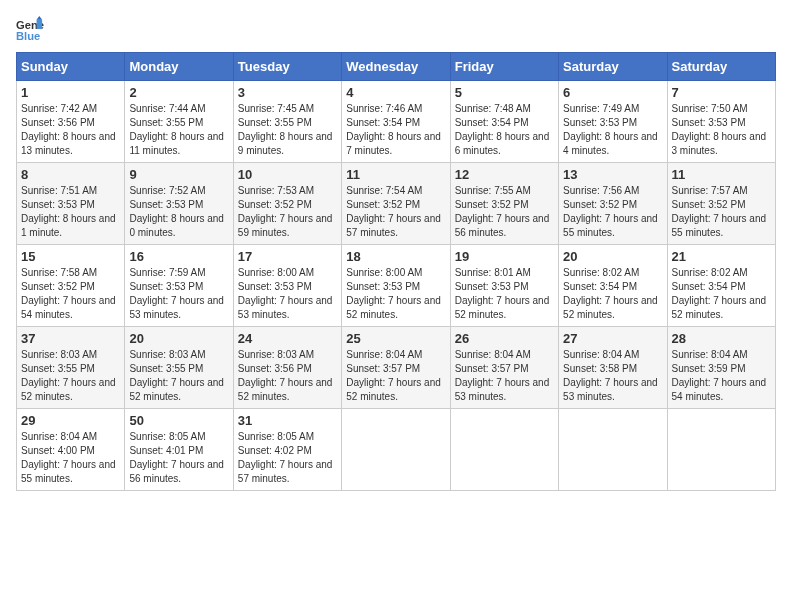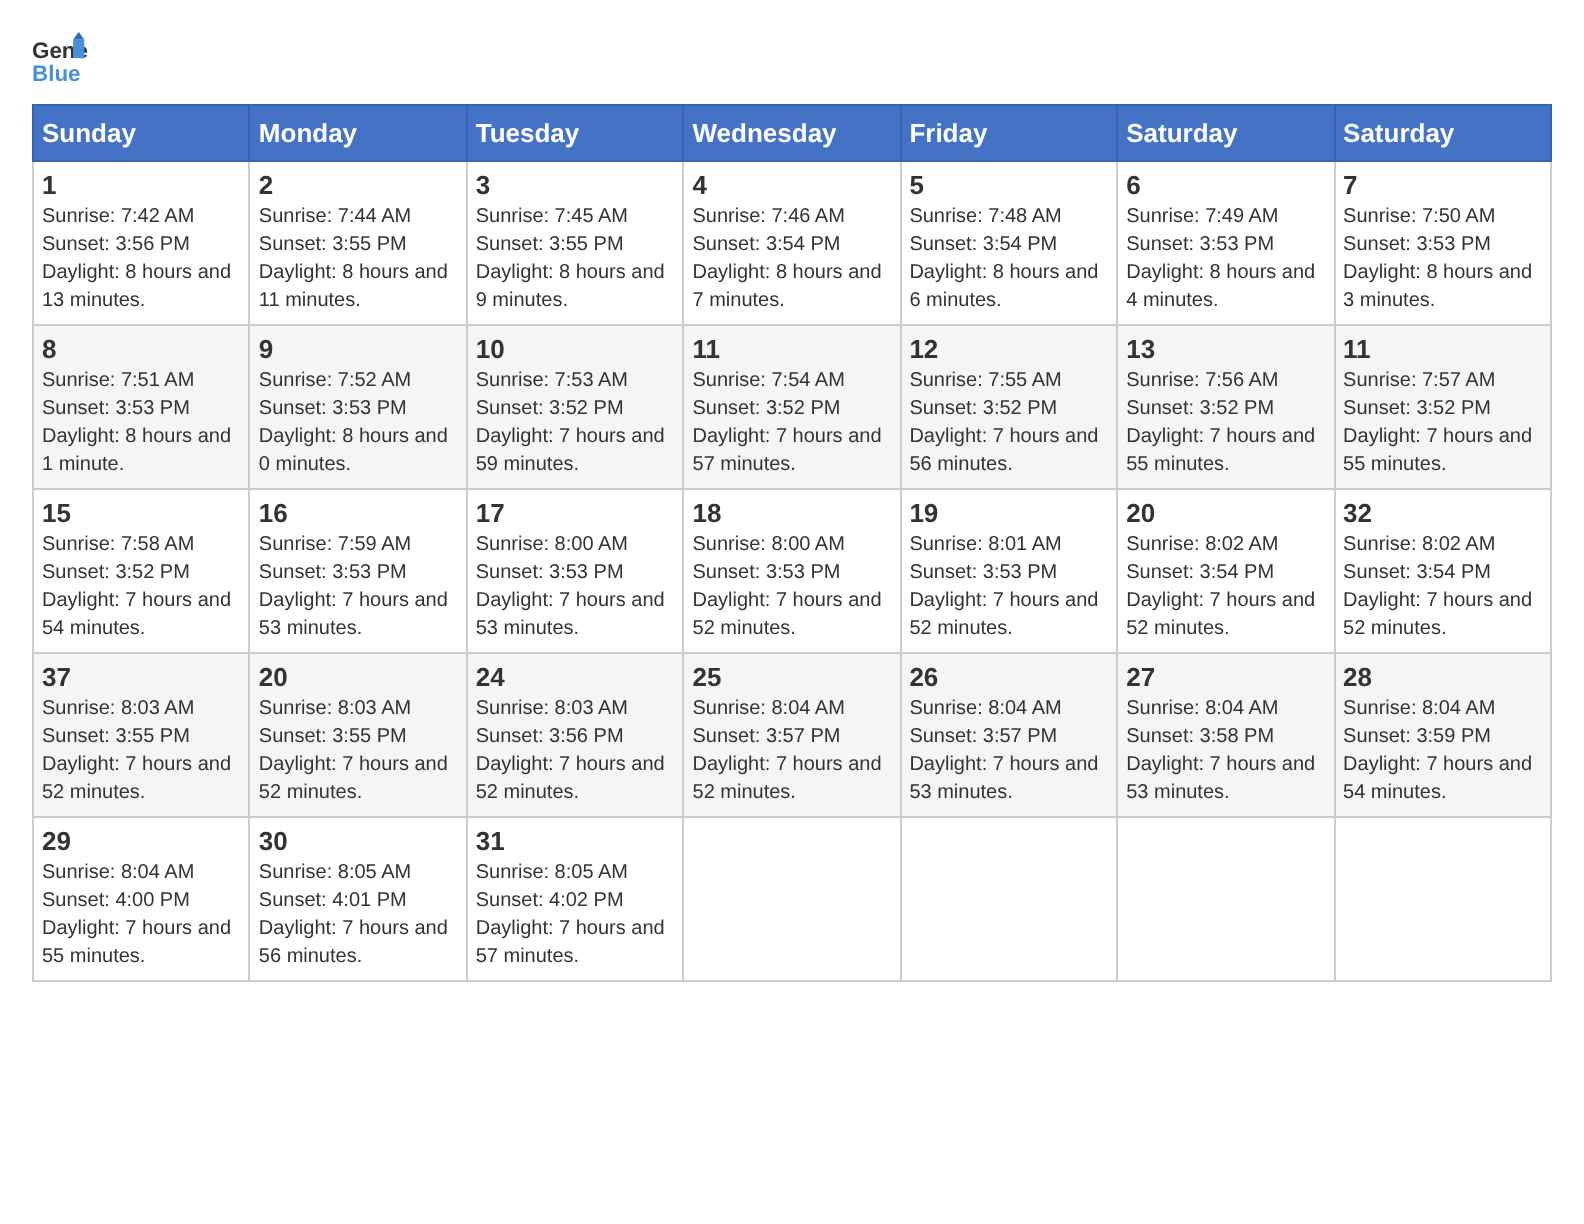--- a/index.html
+++ b/index.html
@@ -272,21 +272,21 @@
       </td>
         <td>
         <span class="day-number">20</span>
         <div class="day-info">
           Sunrise: 8:02 AM<br>
           Sunset: 3:54 PM<br>
           Daylight: 7 hours and 52 minutes.
         </div>
       </td>
         <td>
-        <span class="day-number">32</span>
+        <span class="day-number">21</span>
         <div class="day-info">
           Sunrise: 8:02 AM<br>
           Sunset: 3:54 PM<br>
           Daylight: 7 hours and 52 minutes.
         </div>
       </td>
       </tr>
       <tr>
         <td>
         <span class="day-number">37</span>
@@ -348,21 +348,21 @@
       <tr>
         <td>
         <span class="day-number">29</span>
         <div class="day-info">
           Sunrise: 8:04 AM<br>
           Sunset: 4:00 PM<br>
           Daylight: 7 hours and 55 minutes.
         </div>
       </td>
         <td>
-        <span class="day-number">30</span>
+        <span class="day-number">50</span>
         <div class="day-info">
           Sunrise: 8:05 AM<br>
           Sunset: 4:01 PM<br>
           Daylight: 7 hours and 56 minutes.
         </div>
       </td>
         <td>
         <span class="day-number">31</span>
         <div class="day-info">
           Sunrise: 8:05 AM<br>

